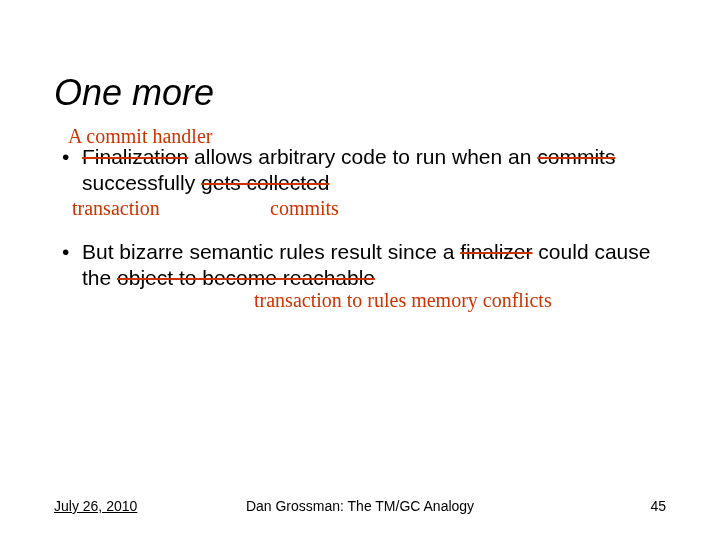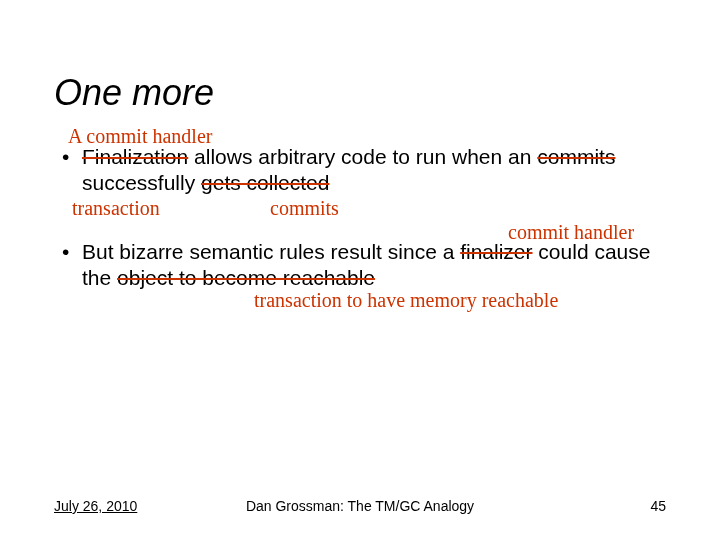--- a/index.html
+++ b/index.html
@@ -79,28 +79,27 @@
     <div class="annot" style="left:14px; top:-6px;">A commit handler</div>
 
     <div class="bullet" style="margin-top:14px;">
       <span class="dot">•</span>
       <span class="strike">Finalization</span><span> allows arbitrary code to run when an </span><span class="strike">commits</span><span> successfully </span><span class="strike">gets collected</span>
     </div>
 
     <div class="annot" style="left:18px; top:66px;">transaction</div>
     <div class="annot" style="left:216px; top:66px;">commits</div>
 
-    <div class="annot" style="left:454px; top:90px;">commit handler</div>
 
     <div class="bullet" style="margin-top:42px;">
       <span class="dot">•</span>
       <span>But bizarre semantic rules result since a </span><span class="strike">finalizer</span><span> could cause the </span><span class="strike">object to become reachable</span>
     </div>
 
-    <div class="annot" style="left:200px; top:158px;">transaction to have memory reachable</div>
+    <div class="annot" style="left:200px; top:158px;">transaction to rules memory conflicts</div>
 
   </div>
 
   <div class="footer">
     <span class="footer-left">July 26, 2010</span>
     <span class="footer-center">Dan Grossman: The TM/GC Analogy</span>
     <span class="footer-right">45</span>
   </div>
 
 </div>

